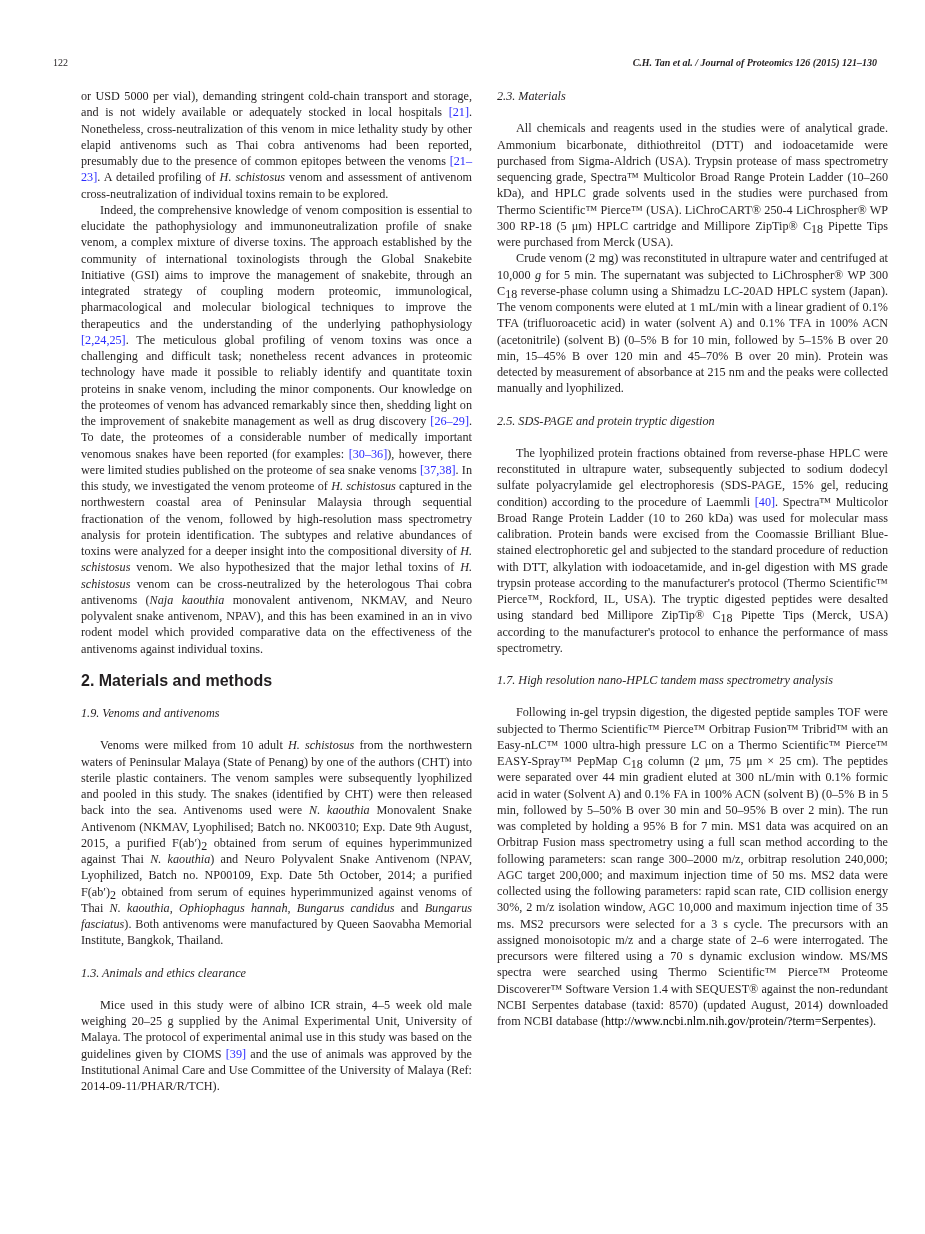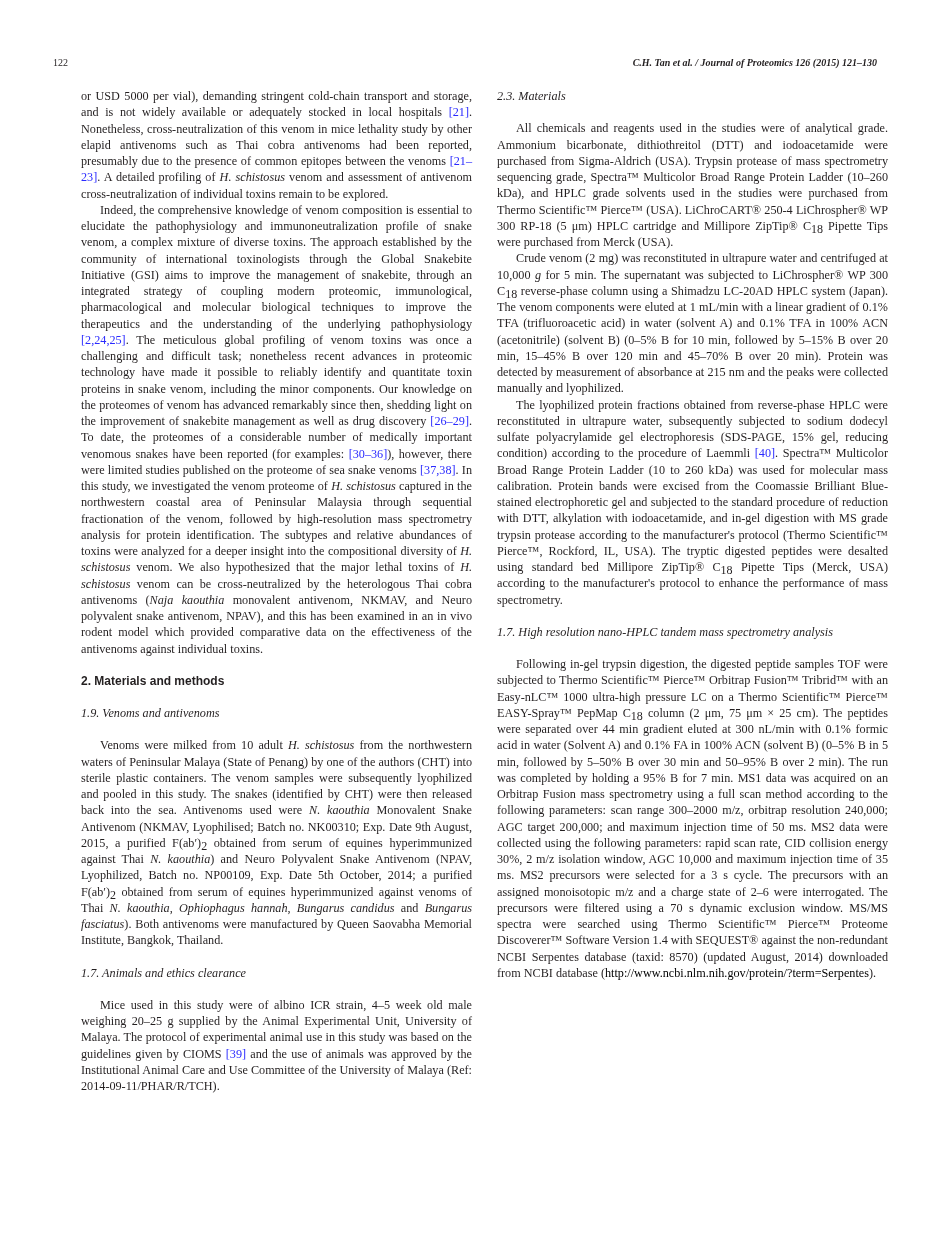--- a/index.html
+++ b/index.html
@@ -6,21 +6,21 @@
   body { width: 925px; height: 1234px; position: relative; overflow: hidden; }
   .page { position: absolute; left: 0; top: 0; width: 925px; height: 1234px; font-family: "Liberation Serif", "DejaVu Serif", serif; color: #231f20; }
   .running-head { position: absolute; top: 57px; left: 53px; right: 48px; height: 16px; font-size: 10px; }
   .page-num { position: absolute; left: 0; top: 0; }
   .journal-ref { position: absolute; left: 0; right: 0; top: 0; text-align: right; font-style: italic; font-weight: bold; }
   .col { position: absolute; top: 88px; width: 391px; font-size: 12.2px; line-height: 16.25px; margin-left: 28px; }
   .col-left { left: 53px; }
   .col-right { left: 469px; }
   .para { margin: 0; text-align: justify; text-indent: 0; hyphens: manual; }
   .para.indent { text-indent: 19px; }
-  .h2 { margin: 16px 0 16px 0; font-family: "Liberation Sans", "DejaVu Sans", sans-serif; font-weight: bold; font-size: 12px; }
+  .h2 { margin: 16px 0 16px 0; font-family: "Liberation Sans", "DejaVu Sans", sans-serif; font-weight: bold; font-size: 16px; }
   .h3 { margin: 16px 0 16px 0; font-style: italic; }
   .h3.first { margin-top: 0; }
   .cite { color: #2a2aff; text-decoration: none; }
   .url { color: #000000; }
   .it { font-style: italic; }
   sub { font-size: 12px; line-height: 0; }
 </style>
 </head>
 <body>
 
@@ -33,29 +33,30 @@
 
   <div class="col col-left">
     <p class="para"><span>or USD 5000 per vial), demanding stringent cold-chain transport and storage, and is not widely available or adequately stocked in local hospitals </span><a class="cite">[21]</a><span>. Nonetheless, cross-neutralization of this venom in mice lethality study by other elapid antivenoms such as Thai cobra antivenoms had been reported, presumably due to the presence of common epitopes between the venoms </span><a class="cite">[21–23]</a><span>. A detailed profiling of </span><span class="it">H. schistosus</span><span> venom and assessment of antivenom cross-neutralization of individual toxins remain to be explored.</span></p>
     <p class="para indent"><span>Indeed, the comprehensive knowledge of venom composition is essential to elucidate the pathophysiology and immunoneutralization profile of snake venom, a complex mixture of diverse toxins. The approach established by the community of international toxinologists through the Global Snakebite Initiative (GSI) aims to improve the management of snakebite, through an integrated strategy of coupling modern proteomic, immunological, pharmacological and molecular biological techniques to improve the therapeutics and the understanding of the underlying pathophysiology </span><a class="cite">[2,24,25]</a><span>. The meticulous global profiling of venom toxins was once a challenging and difficult task; nonetheless recent advances in proteomic technology have made it possible to reliably identify and quantitate toxin proteins in snake venom, including the minor components. Our knowledge on the proteomes of venom has advanced remarkably since then, shedding light on the improvement of snakebite management as well as drug discovery </span><a class="cite">[26–29]</a><span>. To date, the proteomes of a considerable number of medically important venomous snakes have been reported (for examples: </span><a class="cite">[30–36]</a><span>), however, there were limited studies published on the proteome of sea snake venoms </span><a class="cite">[37,38]</a><span>. In this study, we investigated the venom proteome of </span><span class="it">H. schistosus</span><span> captured in the northwestern coastal area of Peninsular Malaysia through sequential fractionation of the venom, followed by high-resolution mass spectrometry analysis for protein identification. The subtypes and relative abundances of toxins were analyzed for a deeper insight into the compositional diver­sity of </span><span class="it">H. schistosus</span><span> venom. We also hypothesized that the major lethal toxins of </span><span class="it">H. schistosus</span><span> venom can be cross-neutralized by the heterolo­gous Thai cobra antivenoms (</span><span class="it">Naja kaouthia</span><span> monovalent antivenom, NKMAV, and Neuro polyvalent snake antivenom, NPAV), and this has been examined in an in vivo rodent model which provided comparative data on the effectiveness of the antivenoms against individual toxins.</span></p>
 
     <div class="h2">2. Materials and methods</div>
 
     <div class="h3 first">1.9. Venoms and antivenoms</div>
     <p class="para indent"><span>Venoms were milked from 10 adult </span><span class="it">H. schistosus</span><span> from the northwestern waters of Peninsular Malaya (State of Penang) by one of the authors (CHT) into sterile plastic containers. The venom samples were subsequently lyophilized and pooled in this study. The snakes (identified by CHT) were then released back into the sea. Antivenoms used were </span><span class="it">N. kaouthia</span><span> Monovalent Snake Antivenom (NKMAV, Lyophilised; Batch no. NK00310; Exp. Date 9th August, 2015, a purified F(ab′)</span><sub>2</sub><span> obtained from serum of equines hyperimmunized against Thai </span><span class="it">N. kaouthia</span><span>) and Neuro Polyvalent Snake Antivenom (NPAV, Lyophilized, Batch no. NP00109, Exp. Date 5th October, 2014; a purified F(ab′)</span><sub>2</sub><span> obtained from serum of equines hyperimmunized against venoms of Thai </span><span class="it">N. kaouthia</span><span>, </span><span class="it">Ophiophagus hannah</span><span>, </span><span class="it">Bungarus candidus</span><span> and </span><span class="it">Bungarus fasciatus</span><span>). Both antivenoms were manufactured by Queen Saovabha Memorial Institute, Bangkok, Thailand.</span></p>
 
-    <div class="h3">1.7. Animals and ethics clearance</div>
+    <div class="h3">1.3. Animals and ethics clearance</div>
     <p class="para indent"><span>Mice used in this study were of albino ICR strain, 4–5 week old male weighing 20–25 g supplied by the Animal Experimental Unit, University of Malaya. The protocol of experimental animal use in this study was based on the guidelines given by CIOMS </span><a class="cite">[39]</a><span> and the use of animals was approved by the Institutional Animal Care and Use Committee of the University of Malaya (Ref: 2014-09-11/PHAR/R/TCH).</span></p>
   </div>
 
   <div class="col col-right">
     <div class="h3 first">2.3. Materials</div>
     <p class="para indent"><span>All chemicals and reagents used in the studies were of analytical grade. Ammonium bicarbonate, dithiothreitol (DTT) and iodoacetamide were purchased from Sigma-Aldrich (USA). Trypsin protease of mass spectrometry sequencing grade, Spectra™ Multicolor Broad Range Protein Ladder (10–260 kDa), and HPLC grade solvents used in the studies were purchased from Thermo Scientific™ Pierce™ (USA). LiChroCART® 250-4 LiChrospher® WP 300 RP-18 (5 μm) HPLC cartridge and Millipore ZipTip® C</span><sub>18</sub><span> Pipette Tips were purchased from Merck (USA).</span></p>
 
     <p class="para indent"><span>Crude venom (2 mg) was reconstituted in ultrapure water and centrifuged at 10,000 </span><span class="it">g</span><span> for 5 min. The supernatant was subjected to LiChrospher® WP 300 C</span><sub>18</sub><span> reverse-phase column using a Shimadzu LC-20AD HPLC system (Japan). The venom components were eluted at 1 mL/min with a linear gradient of 0.1% TFA (trifluoroacetic acid) in water (solvent A) and 0.1% TFA in 100% ACN (acetonitrile) (solvent B) (0–5% B for 10 min, followed by 5–15% B over 20 min, 15–45% B over 120 min and 45–70% B over 20 min). Protein was detected by measurement of absorbance at 215 nm and the peaks were collected manually and lyophilized.</span></p>
 
+    <div class="h3">2.5. SDS-PAGE and protein tryptic digestion</div>
     <p class="para indent"><span>The lyophilized protein fractions obtained from reverse-phase HPLC were reconstituted in ultrapure water, subsequently subjected to sodium dodecyl sulfate polyacrylamide gel electrophoresis (SDS-PAGE, 15% gel, reducing condition) according to the procedure of Laemmli </span><a class="cite">[40]</a><span>. Spectra™ Multicolor Broad Range Protein Ladder (10 to 260 kDa) was used for molecular mass calibration. Protein bands were excised from the Coomassie Brilliant Blue-stained electrophoretic gel and sub­jected to the standard procedure of reduction with DTT, alkylation with iodoacetamide, and in-gel digestion with MS grade trypsin protease according to the manufacturer's protocol (Thermo Scientific™ Pierce™, Rockford, IL, USA). The tryptic digested peptides were desalted using standard bed Millipore ZipTip® C</span><sub>18</sub><span> Pipette Tips (Merck, USA) according to the manufacturer's protocol to enhance the performance of mass spectrometry.</span></p>
 
     <div class="h3">1.7. High resolution nano-HPLC tandem mass spectrometry analysis</div>
     <p class="para indent"><span>Following in-gel trypsin digestion, the digested peptide samples TOF were subjected to Thermo Scientific™ Pierce™ Orbitrap Fusion™ Tribrid™ with an Easy-nLC™ 1000 ultra-high pressure LC on a Thermo Scientific™ Pierce™ EASY-Spray™ PepMap C</span><sub>18</sub><span> column (2 μm, 75 μm × 25 cm). The peptides were separated over 44 min gradient eluted at 300 nL/min with 0.1% formic acid in water (Solvent A) and 0.1% FA in 100% ACN (solvent B) (0–5% B in 5 min, followed by 5–50% B over 30 min and 50–95% B over 2 min). The run was completed by holding a 95% B for 7 min. MS1 data was acquired on an Orbitrap Fusion mass spectrometry using a full scan method according to the following parameters: scan range 300–2000 m/z, orbitrap resolution 240,000; AGC target 200,000; and maximum injection time of 50 ms. MS2 data were collected using the following parameters: rapid scan rate, CID collision energy 30%, 2 m/z isolation window, AGC 10,000 and maximum injection time of 35 ms. MS2 precursors were selected for a 3 s cycle. The precursors with an assigned monoisotopic m/z and a charge state of 2–6 were interrogated. The precursors were filtered using a 70 s dynamic exclusion window. MS/MS spectra were searched using Thermo Scientific™ Pierce™ Proteome Discoverer™ Software Version 1.4 with SEQUEST® against the non-redundant NCBI Serpentes database (taxid: 8570) (updated August, 2014) downloaded from NCBI database (</span><a class="url">http://www.ncbi.nlm.nih.gov/protein/?term=Serpentes</a><span>).</span></p>
   </div>
 
 </div>
 
 </body></html>

